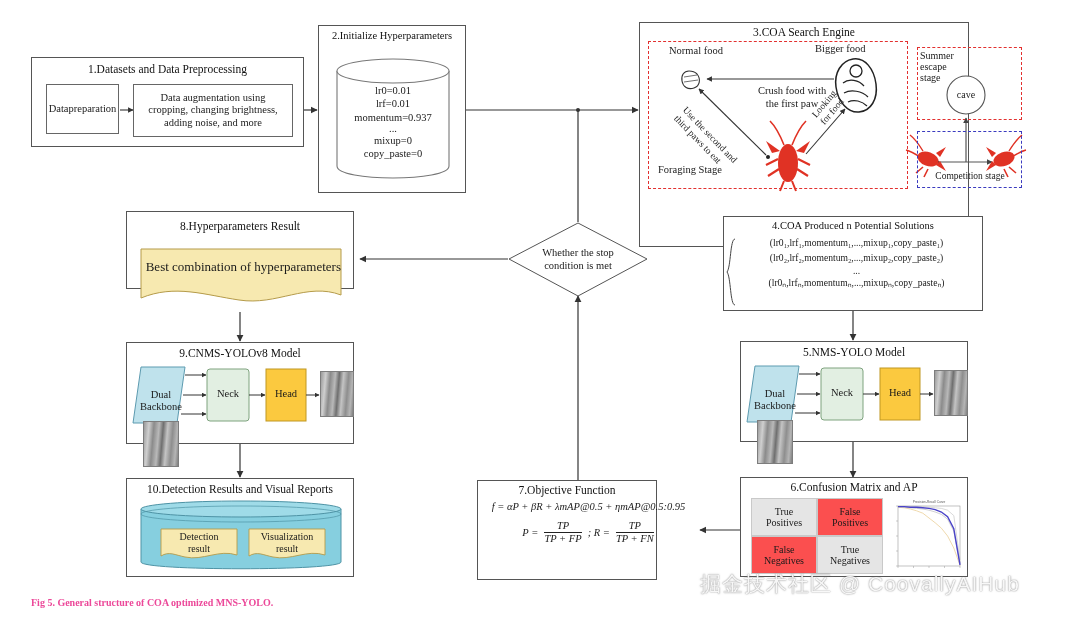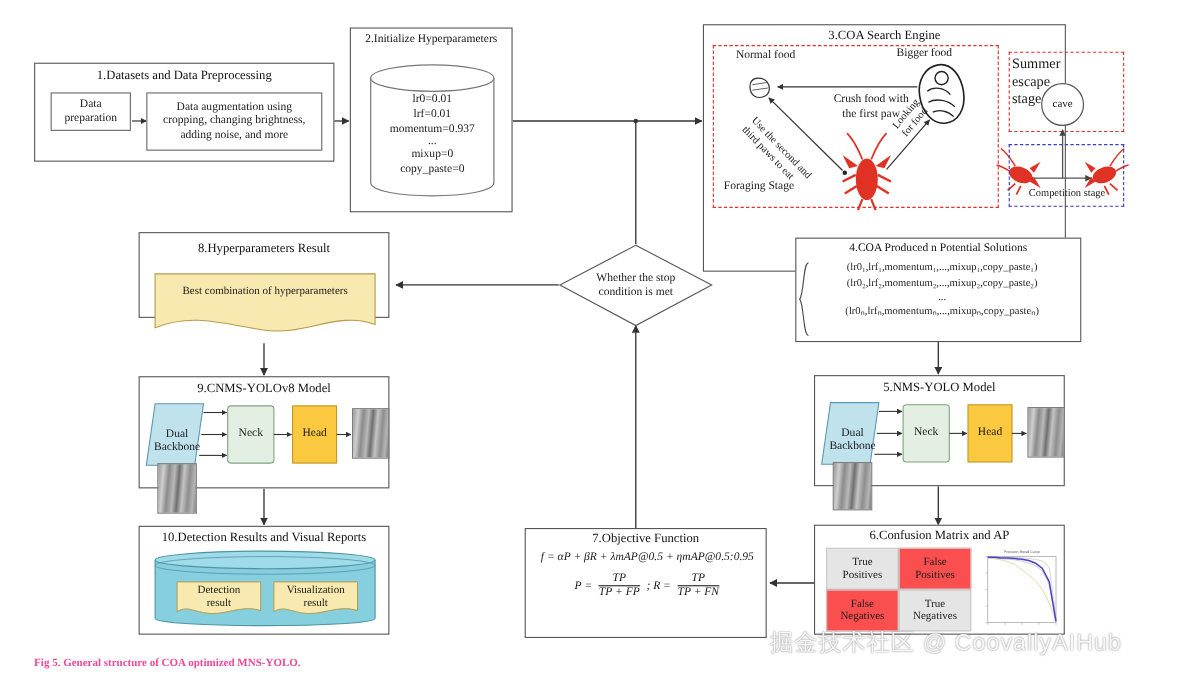--- a/index.html
+++ b/index.html
@@ -70,21 +70,21 @@
 
     <line x1="508" y1="259" x2="360" y2="259" stroke="#333" stroke-width="1.2" marker-end="url(#ah)"></line>
 
     <line x1="240" y1="312" x2="240" y2="341" stroke="#333" stroke-width="1.2" marker-end="url(#ah)"></line>
 
     <line x1="240" y1="444" x2="240" y2="477" stroke="#333" stroke-width="1.2" marker-end="url(#ah)"></line>
   </svg>
 
   <div class="box" style="left:31px;top:57px;width:273px;height:90px;">
     <div class="title" style="top:5px;">1.Datasets and Data Preprocessing</div>
-    <div class="inner ctext" style="left:14px;top:26px;width:73px;height:35px;flex-direction:column;">
+    <div class="inner ctext" style="left:14px;top:26px;width:73px;height:50px;flex-direction:row;">
       <span>Data</span>
       <span>preparation</span>
     </div>
     <svg style="left:0;top:0" width="273" height="90">
         <line x1="88" y1="52" x2="101" y2="52" stroke="#333" stroke-width="1.1" marker-end="url(#ahs)"></line>
       </svg>
     <div class="inner ctext" style="left:101px;top:26px;width:160px;height:53px;flex-direction:column;">
       <span>Data augmentation using</span>
       <span>cropping, changing brightness,</span>
       <span>adding noise, and more</span>
@@ -157,21 +157,21 @@
 
     <div class="lbl" style="position:absolute;left:170px;top:90px;width:60px;font-size:9.5px;line-height:1.2;
                 transform:rotate(-50deg);transform-origin:left top;">
       <div>Looking</div>
       <div>for food</div>
     </div>
 
     <div class="lbl" style="position:absolute;left:18px;top:141px;">Foraging Stage</div>
 
     <div class="dashred" style="left:277px;top:24px;width:105px;height:73px;"></div>
-    <div class="lbl" style="position:absolute;left:280px;top:27px;font-size:13px;">Summer escape stage</div>
+    <div class="lbl" style="position:absolute;left:280px;top:27px;font-size:10px;">Summer escape stage</div>
     <svg style="left:0;top:0" width="400" height="175">
       <circle cx="326" cy="72" r="19" fill="#fff" stroke="#555" stroke-width="1.1"></circle>
       <line x1="326" y1="139" x2="326" y2="95" stroke="#555" stroke-width="1.2" marker-end="url(#ahb)"></line>
       <line x1="300" y1="139" x2="352" y2="139" stroke="#555" stroke-width="1.2" marker-start="url(#ahb)" marker-end="url(#ahb)"></line>
       <g fill="#e03224">
         <ellipse cx="288" cy="136" rx="7" ry="11" transform="rotate(-70 288 136)"></ellipse>
         <path d="M296,130 L306,124 L300,134 Z"></path>
         <path d="M296,142 L306,148 L300,138 Z"></path>
         <path d="M283,128 C278,120 274,115 270,112" stroke="#e03224" stroke-width="1.4" fill="none"></path>
         <path d="M280,134 C274,130 270,128 266,127" stroke="#e03224" stroke-width="1.4" fill="none"></path>
@@ -267,21 +267,21 @@
         <g id="prlines">
             <polyline points="9,10.200000000000003 15.2,10.800000000000004 21.4,12 27.599999999999998,13.799999999999997 33.8,16.200000000000003 40,21 46.199999999999996,25.800000000000004 52.4,31.200000000000003 58.6,39 64.80000000000001,51 71,68.4" fill="none" stroke="#e8c98a" stroke-width="0.7"></polyline>
             <polyline points="9,10.200000000000003 15.2,10.200000000000003 21.4,10.800000000000004 27.599999999999998,11.400000000000006 33.8,12 40,13.199999999999996 46.199999999999996,15 52.4,17.4 58.6,22.199999999999996 64.80000000000001,34.2 71,66" fill="none" stroke="#bdbdbd" stroke-width="0.7"></polyline>
             <polyline points="9,9.600000000000001 15.2,9.600000000000001 21.4,9.600000000000001 27.599999999999998,9.600000000000001 33.8,9.600000000000001 40,10.200000000000003 46.199999999999996,10.800000000000004 52.4,11.400000000000006 58.6,13.199999999999996 64.80000000000001,18.6 71,63" fill="none" stroke="#c9c9c9" stroke-width="0.7"></polyline>
             <polyline points="9,9.600000000000001 15.2,9.600000000000001 21.4,10.200000000000003 27.599999999999998,10.200000000000003 33.8,10.800000000000004 40,11.400000000000006 46.199999999999996,12.600000000000001 52.4,15 58.6,19.800000000000004 64.80000000000001,31.799999999999997 71,67.8" fill="none" stroke="#4a43c8" stroke-width="1.4"></polyline>
           </g>
       </svg>
     </div>
   </div>
 
-  <div class="box" style="left:477px;top:480px;width:220px;height:100px;">
+  <div class="box" style="left:477px;top:480px;width:180px;height:100px;">
     <div class="title" style="top:3px;">7.Objective Function</div>
     <div class="eq" style="position:absolute;left:8px;top:20px;width:205px;text-align:center;font-size:10.5px;white-space:nowrap;">
       <span>f = αP + βR + λmAP@0.5 + ηmAP@0.5:0.95</span>
     </div>
     <div style="position:absolute;left:10px;top:39px;width:200px;display:flex;justify-content:center;
                 align-items:center;gap:6px;font-size:10.5px;">
       <span class="eq">P&nbsp;=</span>
       <span style="display:inline-block;text-align:center;">
         <span class="eq" style="display:block;line-height:1.1;">TP</span>
         <span style="display:block;border-top:1px solid #222;"></span>
@@ -304,21 +304,21 @@
       <div>Whether the stop</div>
       <div>condition is met</div>
     </div>
   </div>
 
   <div class="box" style="left:126px;top:211px;width:228px;height:78px;">
     <div class="title" style="top:8px;">8.Hyperparameters Result</div>
     <svg style="left:0;top:0" width="228" height="101">
       <path d="M14,37 L214,37 L214,83 C180,70 150,94 112,88 C78,83 48,72 14,86 Z" fill="#f7e9b0" stroke="#b59b4a" stroke-width="1"></path>
     </svg>
-    <div style="position:absolute;left:14px;top:47px;width:200px;text-align:center;font-size:10px;">Best combination of hyperparameters</div>
+    <div style="position:absolute;left:14px;top:47px;width:200px;text-align:right;font-size:13px;">Best combination of hyperparameters</div>
   </div>
 
   <div class="box" style="left:126px;top:342px;width:228px;height:102px;">
     <div class="title" style="top:4px;">9.CNMS-YOLOv8 Model</div>
     <svg style="left:0;top:0" width="228" height="102">
       <polygon points="14,24 58,24 50,80 6,80" fill="#bfe2ec" stroke="#5d9bb0" stroke-width="1"></polygon>
       <line x1="58" y1="32" x2="79" y2="32" stroke="#333" stroke-width="1" marker-end="url(#ahs)"></line>
       <line x1="56" y1="52" x2="79" y2="52" stroke="#333" stroke-width="1" marker-end="url(#ahs)"></line>
       <line x1="54" y1="71" x2="79" y2="71" stroke="#333" stroke-width="1" marker-end="url(#ahs)"></line>
       <rect x="80" y="26" width="42" height="52" fill="#e2efe2" stroke="#7fa37f" stroke-width="1" rx="3"></rect>

